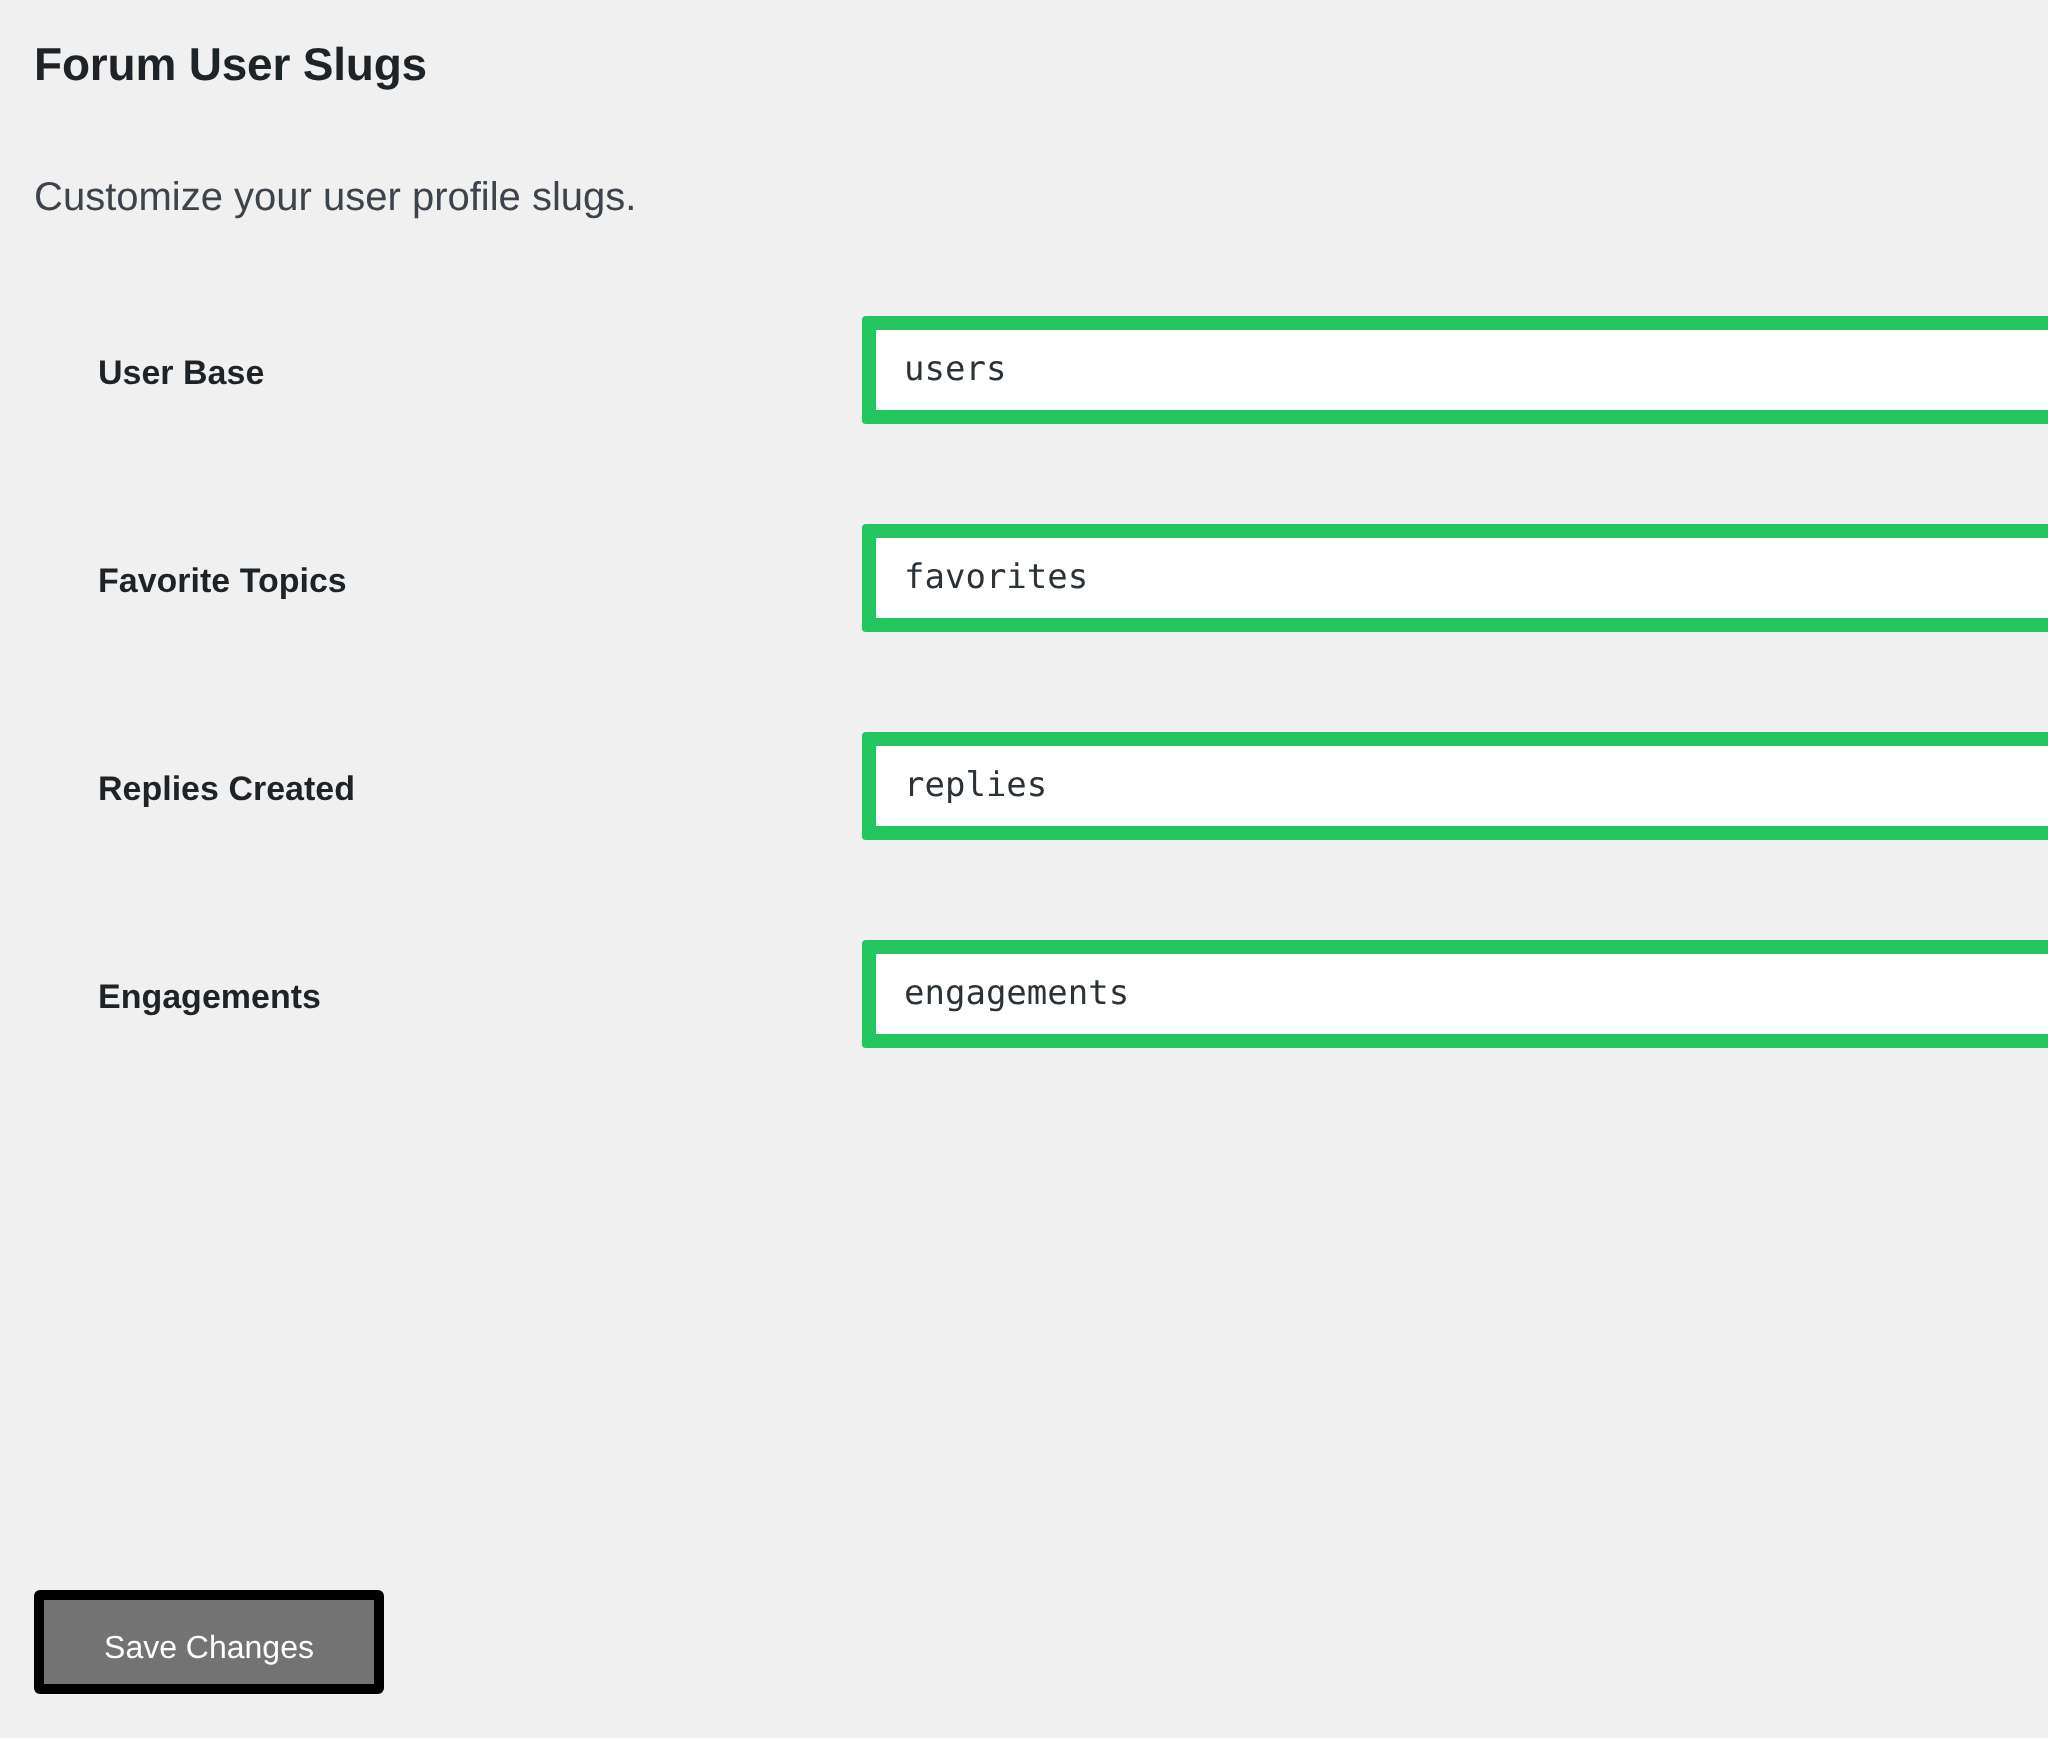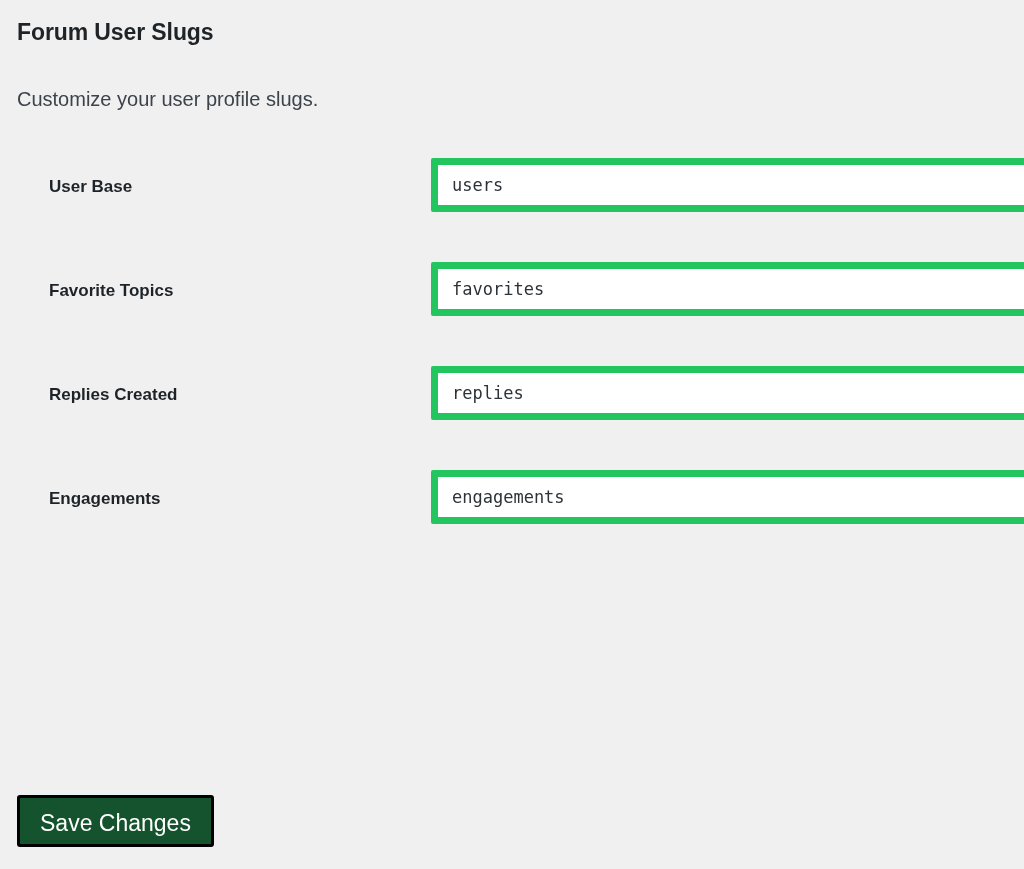--- a/index.html
+++ b/index.html
@@ -99,26 +99,26 @@
     left: 17px;
     top: 795px;
   }
 
   .button-primary {
     display: inline-block;
     box-sizing: border-box;
     min-width: 175px;
     height: 52px;
     padding: 0 20px;
-    background: #14532d;
-    border: 3px solid #000000;
+    background: #737373;
+    border: 5px solid #000000;
     border-radius: 3px;
     color: #ffffff;
     font-family: "Liberation Sans", sans-serif;
-    font-size: 23px;
+    font-size: 16px;
     line-height: 50px;
     font-weight: 400;
     text-align: center;
     cursor: pointer;
   }
 </style>
 </head>
 <body>
 
 <div class="page">

